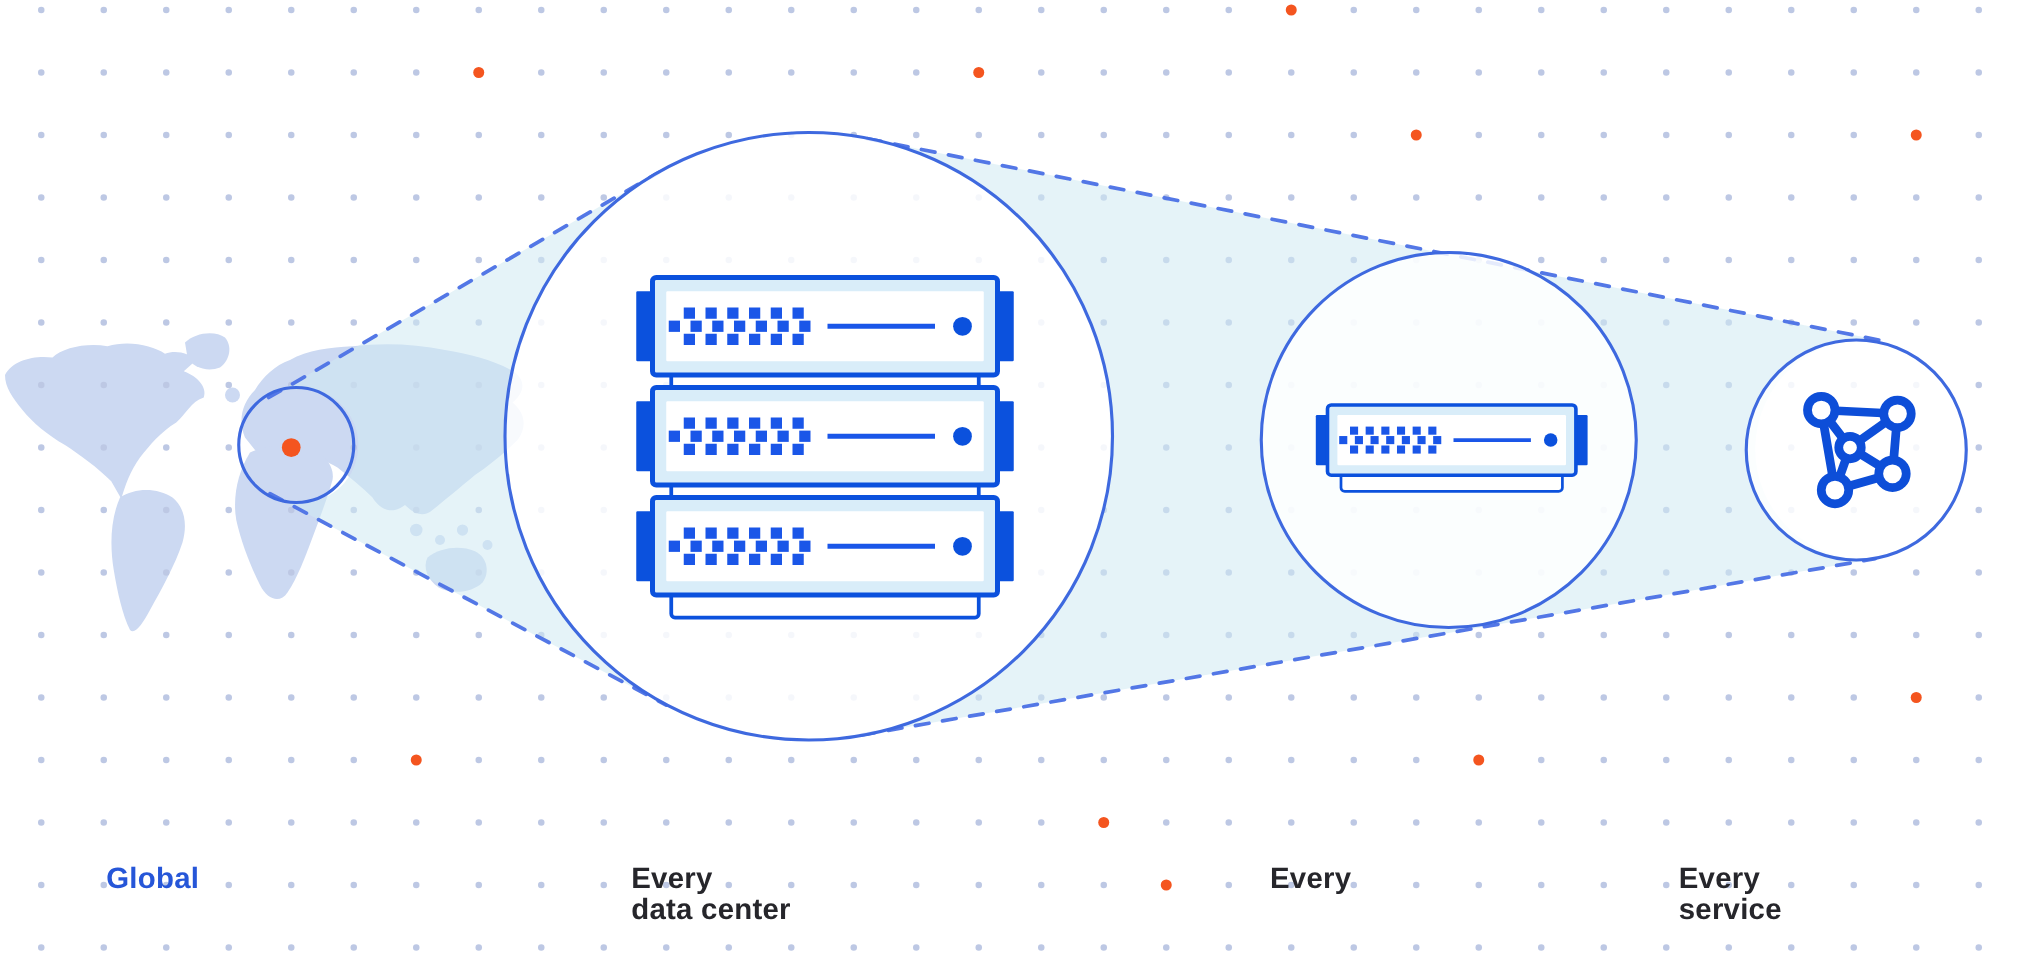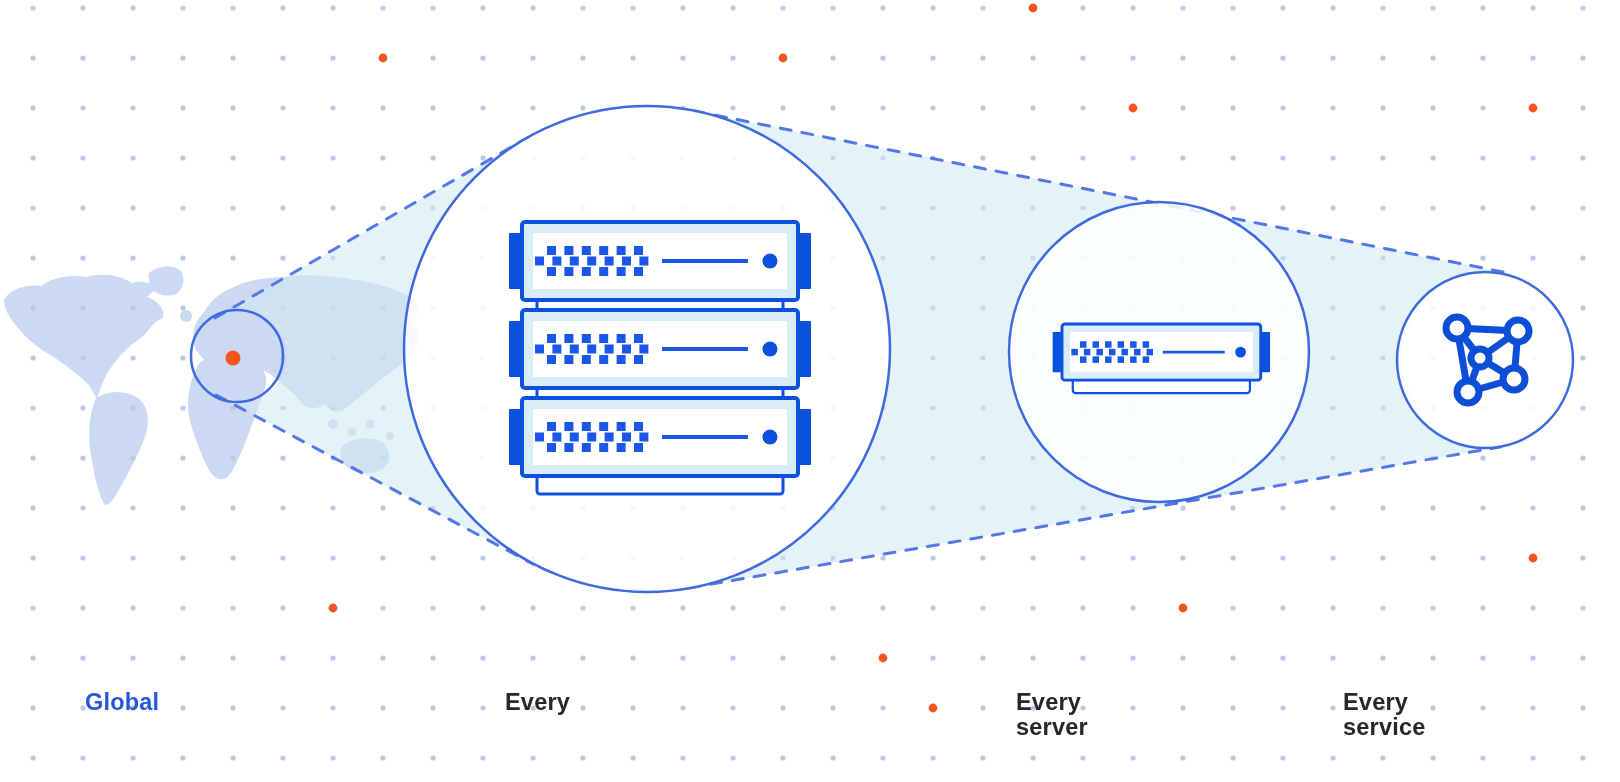--- a/index.html
+++ b/index.html
@@ -698,22 +698,22 @@
       <circle class="mesh-node" cx="1468" cy="392" r="11"></circle>
       <circle class="mesh-node" cx="1480" cy="358" r="9"></circle>
     </g>
   </svg>
 
   <div class="stage-label" style="left: 85px; top: 690px; color: rgb(38, 86, 216);">
     <div>Global</div>
   </div>
   <div class="stage-label" style="left: 505px; top: 690px; color: rgb(38, 38, 43);">
     <div>Every</div>
+    <div>data center</div>
   </div>
   <div class="stage-label" style="left: 1016px; top: 690px; color: rgb(38, 38, 43);">
     <div>Every</div>
-    <div>server</div>
   </div>
   <div class="stage-label" style="left: 1343px; top: 690px; color: rgb(38, 38, 43);">
     <div>Every</div>
     <div>service</div>
   </div>
 </div>
 
 </body></html>

